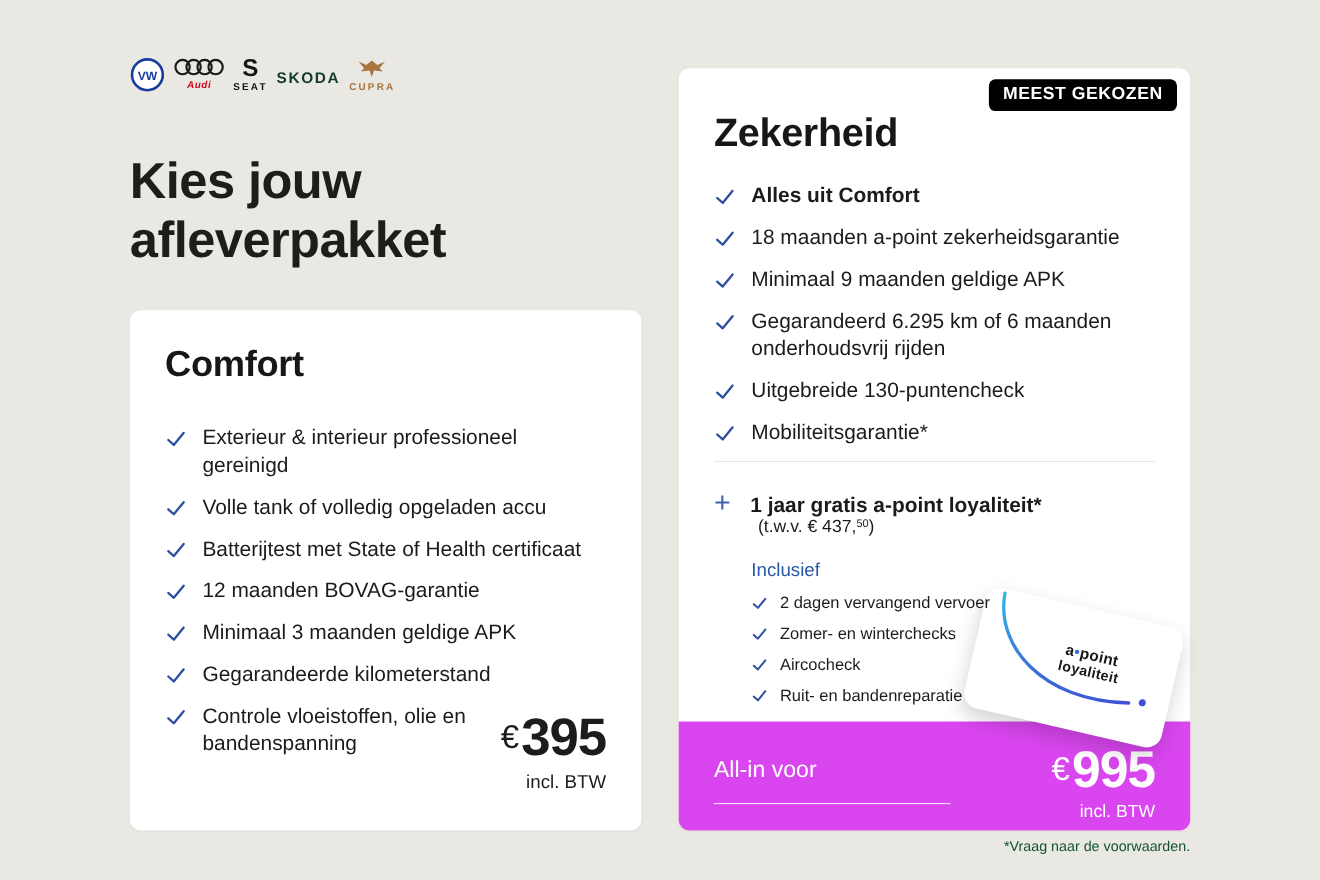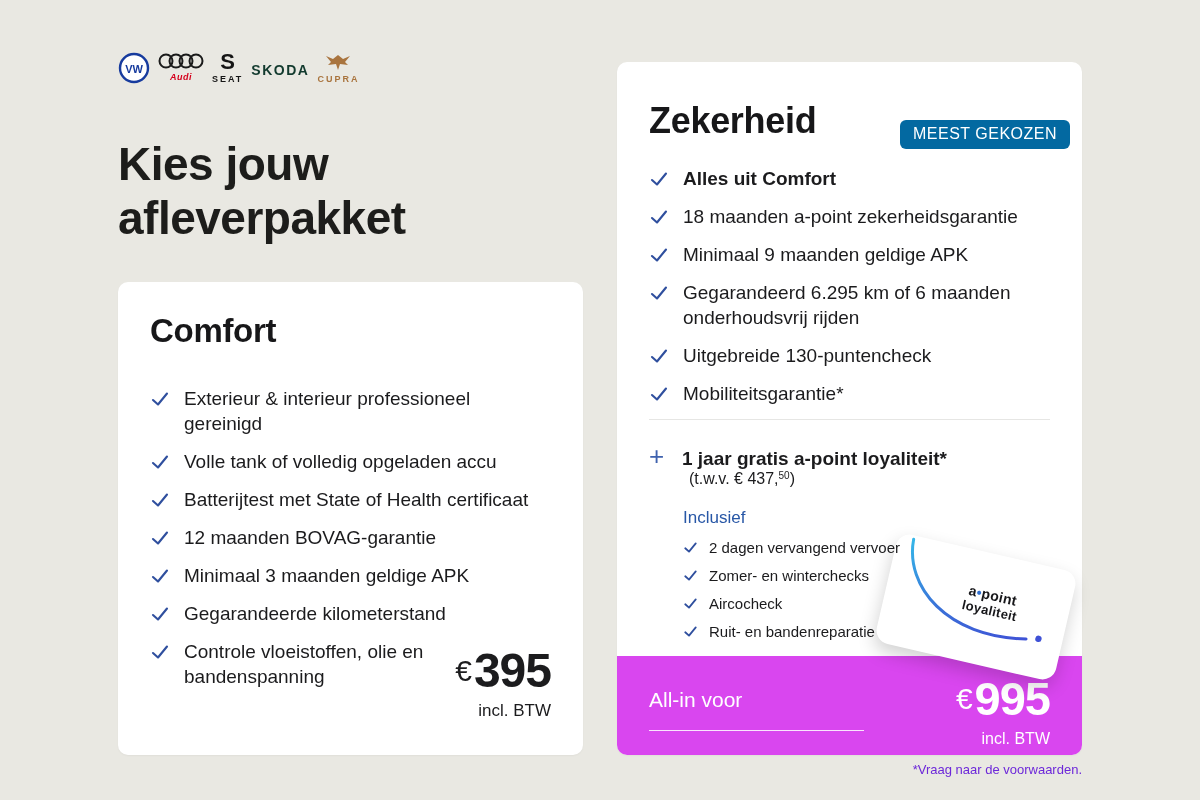--- a/index.html
+++ b/index.html
@@ -50,23 +50,23 @@
   
   .price-block { position:absolute; right:32px; bottom:34px; text-align:right; }
   .price-line { line-height:1; }
   .price-cur { font-size:30px; font-weight:400; vertical-align:6px; margin-right:2px; }
   .price-amt { font-size:48px; font-weight:700; letter-spacing:-1px; }
   .price-vat { font-size:17px; margin-top:6px; color:#1b1b1d; }
 
   
   .badge {
     position:absolute; top:10px; right:12px;
-    background:#0369a1; color:#ffffff;
-    font-size:16px; font-weight:400; letter-spacing:0.5px;
-    padding:5px 13px 6px; border-radius:6px;margin-top:48px;
+    background:#000000; color:#ffffff;
+    font-size:16px; font-weight:700; letter-spacing:0.5px;
+    padding:5px 13px 6px; border-radius:6px;
   }
 
   
   .divider { border:none; border-top:1px solid #e6e6e4; margin:11px 0 26px 0; }
 
   
   .bonus-row { display:flex; align-items:baseline; }
   .plus-icon { color:#3f62ae; font-size:26px; font-weight:400; line-height:20px; margin-right:13px; flex:0 0 20px; }
   .bonus-title { font-size:19px; font-weight:700; color:#1b1b1d; }
   .bonus-value { font-size:16px; font-weight:400; margin-left:7px; white-space:nowrap; }
@@ -97,21 +97,21 @@
     background:#d946ef; border-radius:0 0 10px 10px; z-index:1;
   }
   .zfooter-label { position:absolute; left:32px; top:32px; color:#ffffff; font-size:21px; }
   .zfooter-line { position:absolute; left:32px; right:218px; bottom:24px; height:1px; background:rgba(255,255,255,0.85); }
   .zfooter-price { position:absolute; right:32px; top:15px; text-align:right; color:#ffffff; }
   .zfooter-cur { font-size:30px; font-weight:400; vertical-align:6px; margin-right:2px; }
   .zfooter-amt { font-size:47px; font-weight:700; letter-spacing:-1px; }
   .zfooter-vat { font-size:16px; margin-top:4px; }
 
   
-  .footnote { position:absolute; right:118px; top:762px; font-size:13px; color:#6d28d9; }
+  .footnote { position:absolute; right:118px; top:762px; font-size:13px; color:#14532d; }
 </style>
 </head>
 <body>
 
 <div class="page">
 
   <div class="brands">
     <div class="brand">
       <svg width="32" height="32" viewBox="0 0 32 32">
         <circle cx="16" cy="16" r="14" fill="#ffffff" stroke="#173b9e" stroke-width="2.4"></circle>

